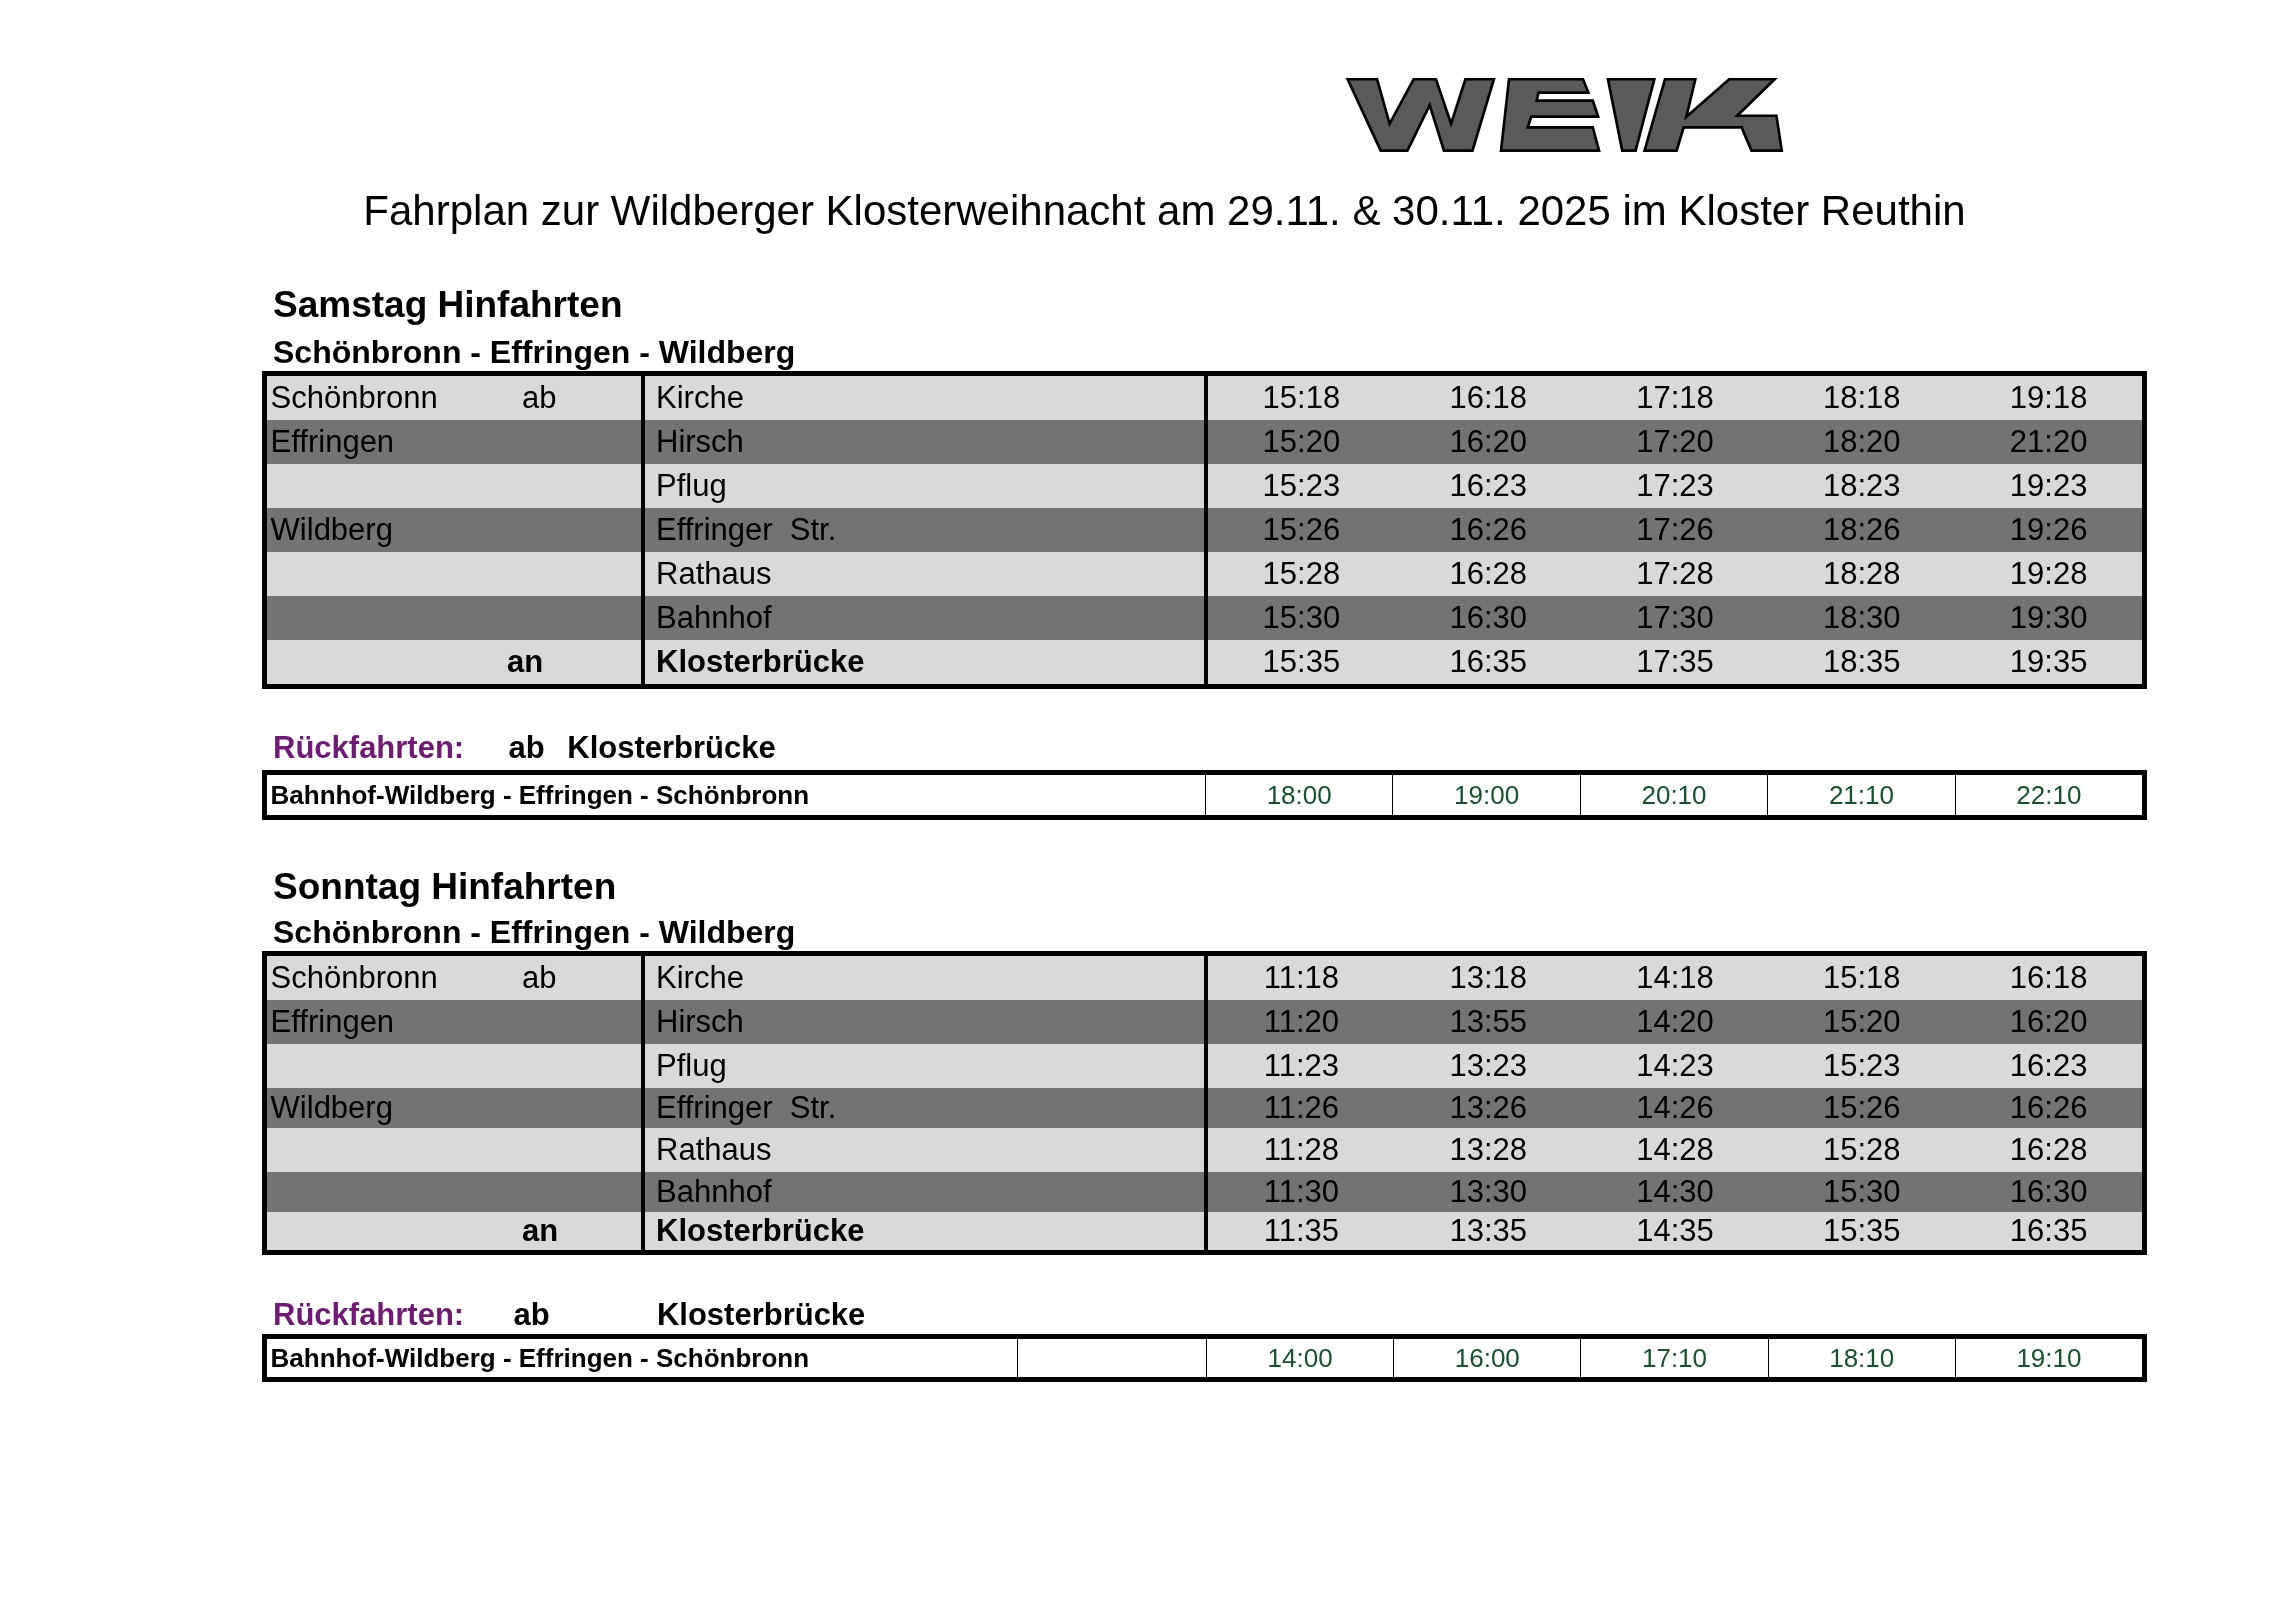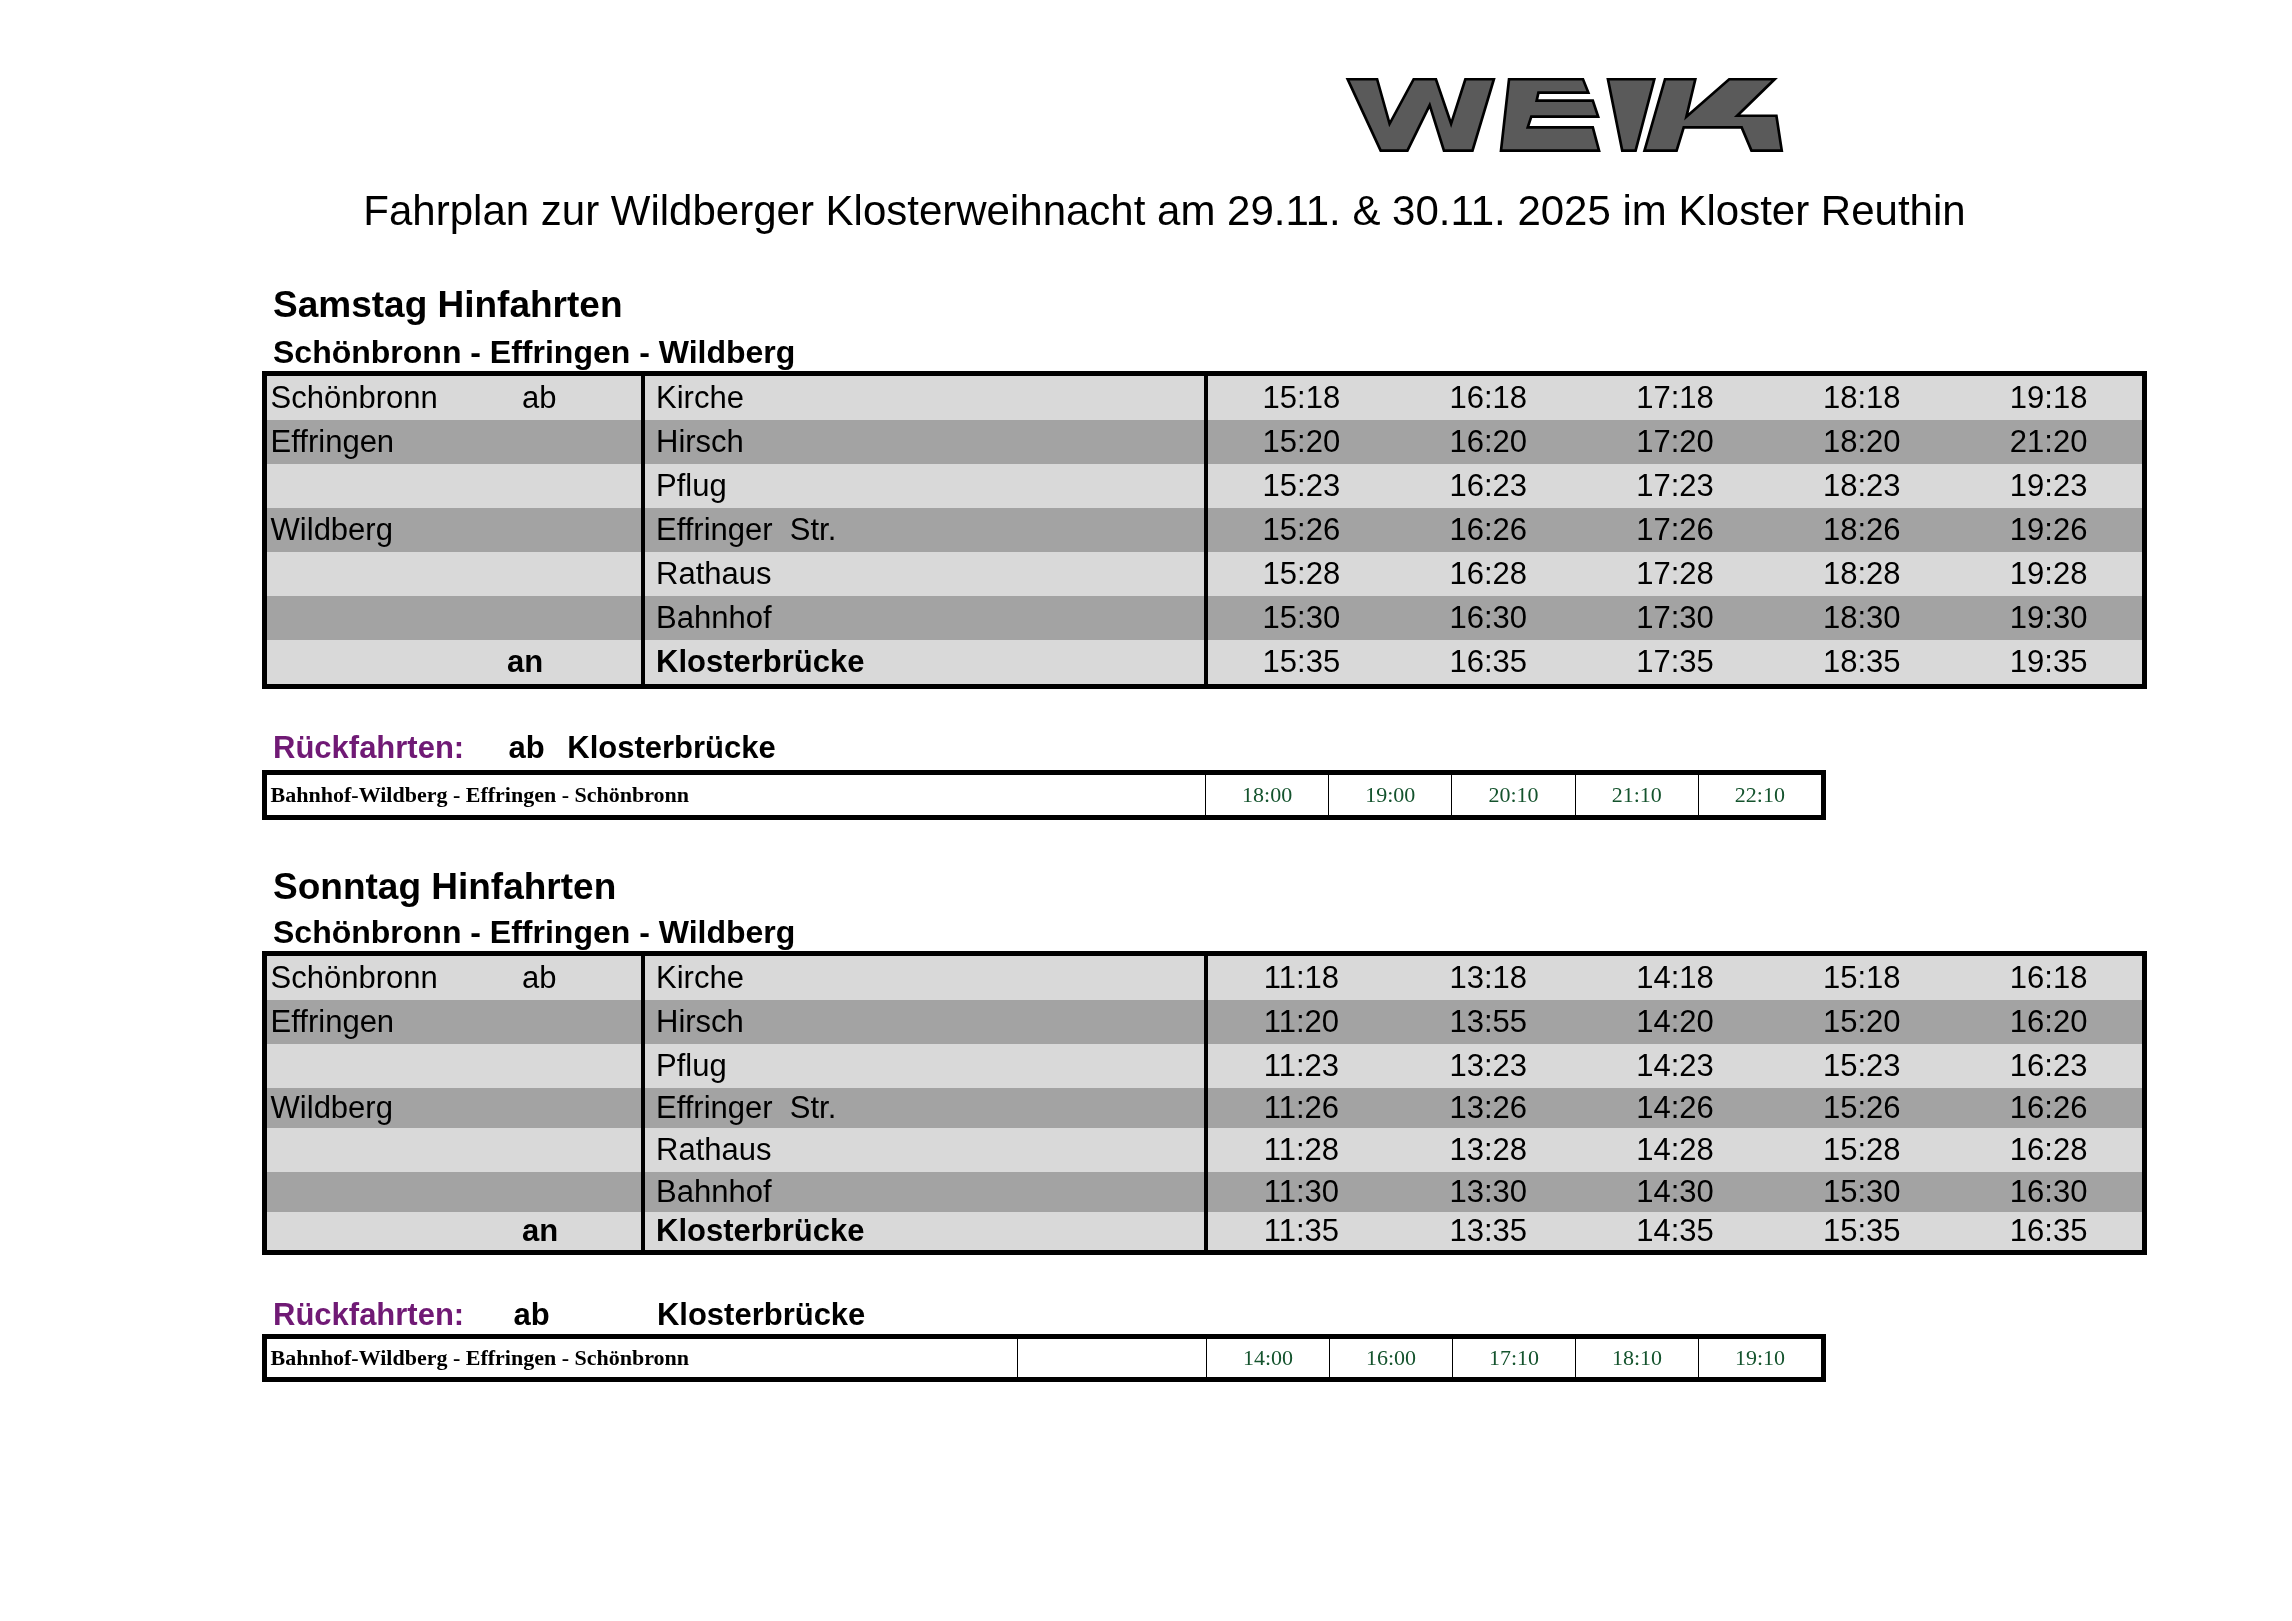--- a/index.html
+++ b/index.html
@@ -11,37 +11,37 @@
   #logo { left: 1339px; top: 73px; width: 734px; height: 82px; }
   #title {
     left: 0; width: 2329px; top: 186px; text-align: center;
     font-size: 42px; line-height: 50px; white-space: nowrap;
   }
   .day-heading { font-weight: bold; font-size: 37px; line-height: 43px; left: 273px; white-space: nowrap; }
   .route-heading { font-weight: bold; font-size: 32px; line-height: 36px; left: 273px; white-space: nowrap; }
 
   .tt {
     left: 262px; width: 1885px; box-sizing: border-box;
-    border: 5.4px solid #000; background: #a3a3a3;
+    border: 5.4px solid #000; background: #737373;
   }
   .tt .row { display: flex; height: 44px; align-items: center; font-size: 31px; }
   .tt .row.gray { background: #d9d9d9; }
   .tt .c-place { width: 374px; box-sizing: border-box; padding-left: 3.6px; display: flex; height: 100%; align-items: center; position: relative; }
   .tt .c-place .ab { position: absolute; left: 255px; }
   .tt .c-place .an { position: absolute; left: 240px; font-weight: bold; }
   .tt .c-stop { width: 563px; box-sizing: border-box; padding-left: 11px; height: 100%; display: flex; align-items: center; border-left: 4.5px solid #000; }
   .tt .c-stop.bold { font-weight: bold; }
   .tt .c-times { flex: 1; display: flex; height: 100%; border-left: 4.5px solid #000; }
   .tt .c-times span { flex: 1; text-align: center; display: flex; align-items: center; justify-content: center; }
 
   .ret-label { left: 273px; font-size: 31px; line-height: 38px; font-weight: bold; white-space: nowrap; }
   .ret-label .red { color: #701a75; }
   .ret {
-    left: 262px; width: 1564px; box-sizing: border-box;
-    border: 5.4px solid #000; display: flex; height: 50px; font-size: 22px; font-family: Liberation Serif, serif;
+    left: 262px; width: 1885px; box-sizing: border-box;
+    border: 5.4px solid #000; display: flex; height: 50px; font-size: 26px;
   }
   .ret .route { box-sizing: border-box; padding-left: 3.6px; font-weight: bold; display: flex; align-items: center; white-space: nowrap; }
   .ret .blank { border-left: 1.8px solid #000; }
   .ret .t { flex: 1; color: #14532d; border-left: 1.8px solid #000; display: flex; align-items: center; justify-content: center; }
 </style>
 </head>
 <body>
 
 <div id="logo" class="abs">
   <svg width="734" height="82" viewBox="0 0 820 92">

